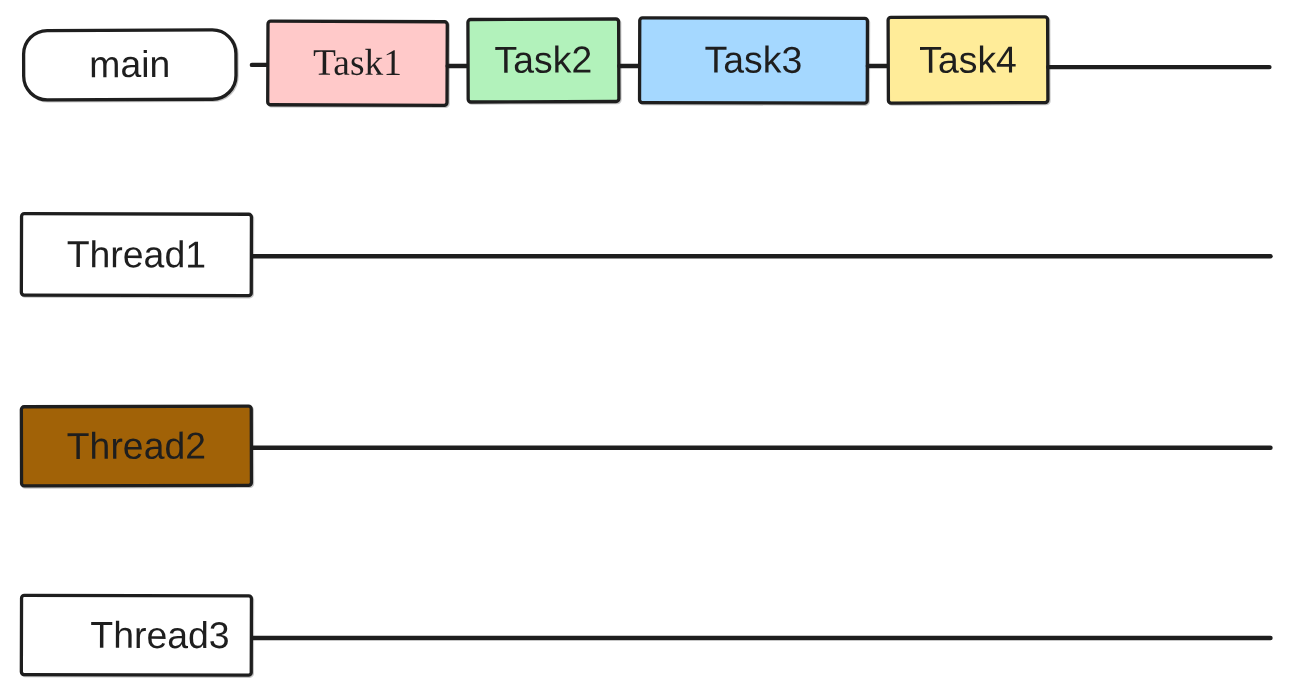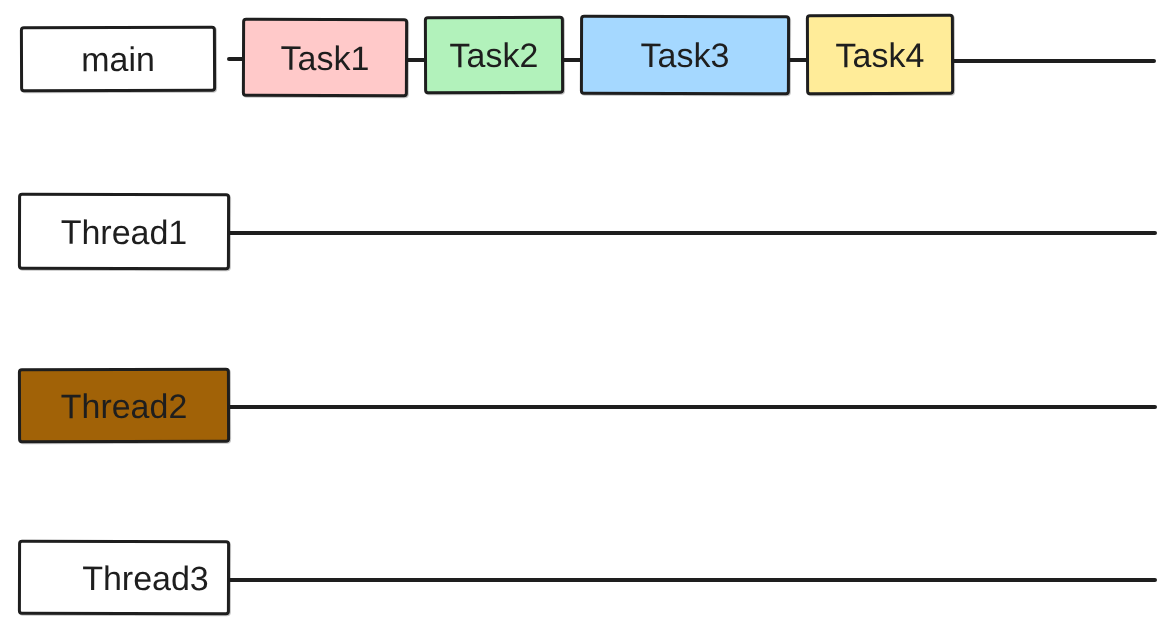--- a/index.html
+++ b/index.html
@@ -30,23 +30,23 @@
     background: #ffffff;
     box-shadow: 1px 1px 0 rgba(30,30,30,0.25);
   }
   .hline {
     position: absolute;
     height: 4px;
     background: #1e1e1e;
     border-radius: 2px;
   }
   
-  .box-main   { left: 20px;  top: 26px;  width: 196px; height: 66px; transform: rotate(-0.2deg); }
+  .box-main   { left: 20px;  top: 26px;  width: 196px; height: 66px; transform: rotate(-0.2deg); border-radius: 23px; }
   .conn-1     { left: 227px; top: 57px;  width: 18px; }
-  .box-task1  { left: 242px; top: 18px;  width: 166px; height: 79px; transform: rotate(0.2deg); }
+  .box-task1  { left: 242px; top: 18px;  width: 166px; height: 79px; transform: rotate(0.2deg); font-family: Liberation Serif, serif; }
   .conn-2     { left: 405px; top: 58px;  width: 22px; }
   .box-task2  { left: 424px; top: 16px;  width: 140px; height: 78px; transform: rotate(-0.2deg); }
   .conn-3     { left: 561px; top: 58px;  width: 22px; }
   .box-task3  { left: 580px; top: 15px;  width: 210px; height: 80px; transform: rotate(0.15deg); align-items: center; }
   .conn-4     { left: 787px; top: 58px;  width: 22px; }
   .box-task4  { left: 806px; top: 14px;  width: 148px; height: 81px; transform: rotate(-0.2deg); justify-content: center; }
   .line-main  { left: 951px; top: 59px;  width: 205px; height: 3.5px; }
   
   .box-thread1 { left: 18px; top: 193px; width: 212px; height: 77px; transform: rotate(0.15deg); text-align: right; }
   .line-thread1{ left: 228px; top: 231px; width: 929px; }

